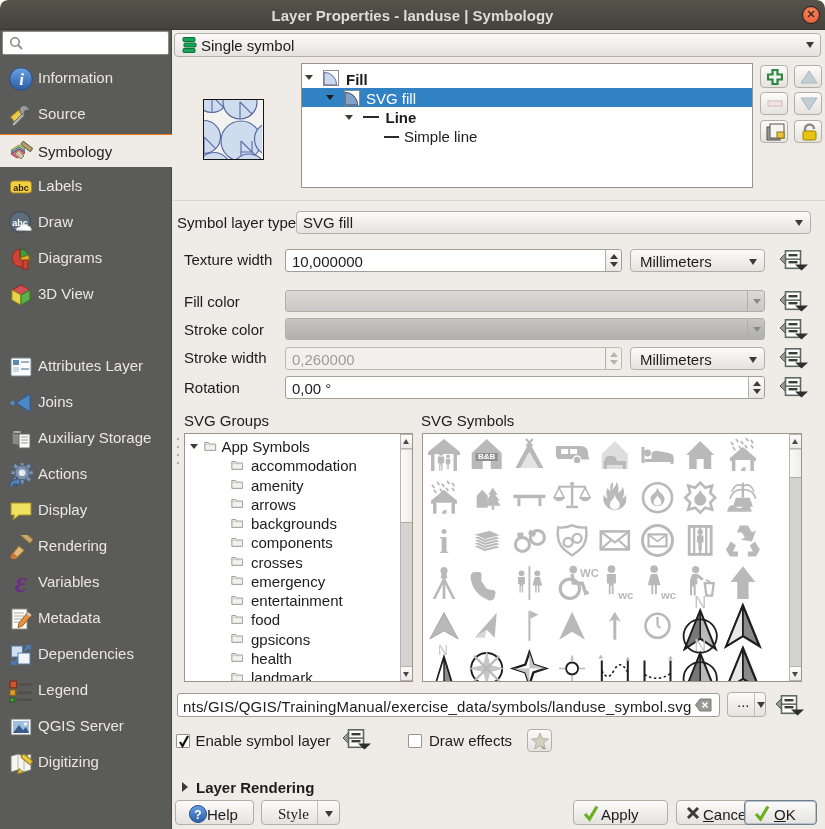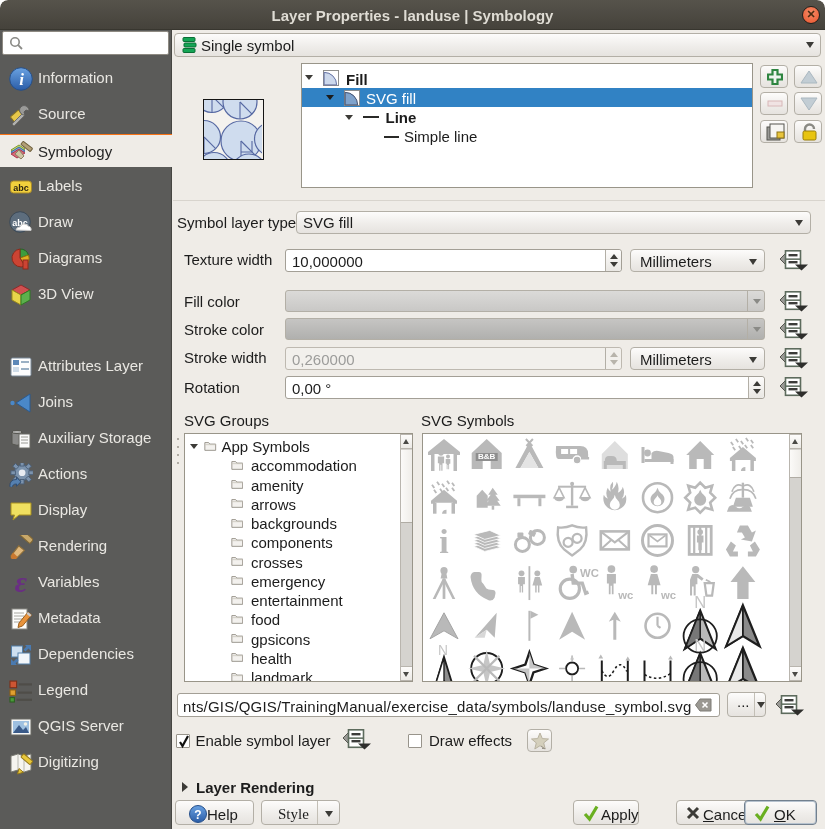--- a/index.html
+++ b/index.html
@@ -867,21 +867,21 @@
           <circle cx="9" cy="9" r="8.5" fill="url(#gblu)" stroke="#27508a"></circle>
           <text x="9" y="13.5" font-size="12" font-weight="bold" fill="#fff" text-anchor="middle">?</text>
         </svg>
         <div class="lab" style="left:31px;top:4.5px;">Help</div>
       </div>
 <div class="btn" style="left:261px;top:800px;width:79px;height:25px;font-family:Liberation Serif, serif;">
         <div class="lab" style="left:16px;top:4.5px;">Style</div>
         <div style="position:absolute;right:21px;top:0;bottom:0;width:1px;background:#c3bfb6;"></div>
         <div class="arrow-dn" style="right:6px;top:10px;border-left-width:4px;border-right-width:4px;"></div>
       </div>
-<div class="btn" style="left:573px;top:800px;width:66px;height:25px;">
+<div class="btn" style="left:573px;top:800px;width:95px;height:25px;">
         <svg style="position:absolute;left:8px;top:3px" width="18" height="18" viewBox="0 0 18 18">
           <path d="M3 10 L7.5 15 L15 2.5" fill="none" stroke="#69af20" stroke-width="3.2"></path>
         </svg>
         <div class="lab" style="left:27px;top:4.5px;">Apply</div>
       </div>
 <div class="btn" style="left:676px;top:800px;width:75px;height:25px;">
         <svg style="position:absolute;left:8px;top:4px" width="16" height="16" viewBox="0 0 16 16">
           <path d="M3 3 L13 13 M13 3 L3 13" fill="none" stroke="#3c3b37" stroke-width="3"></path>
         </svg>
         <div class="lab" style="left:26px;top:4.5px;"><u>C</u>ancel</div>

